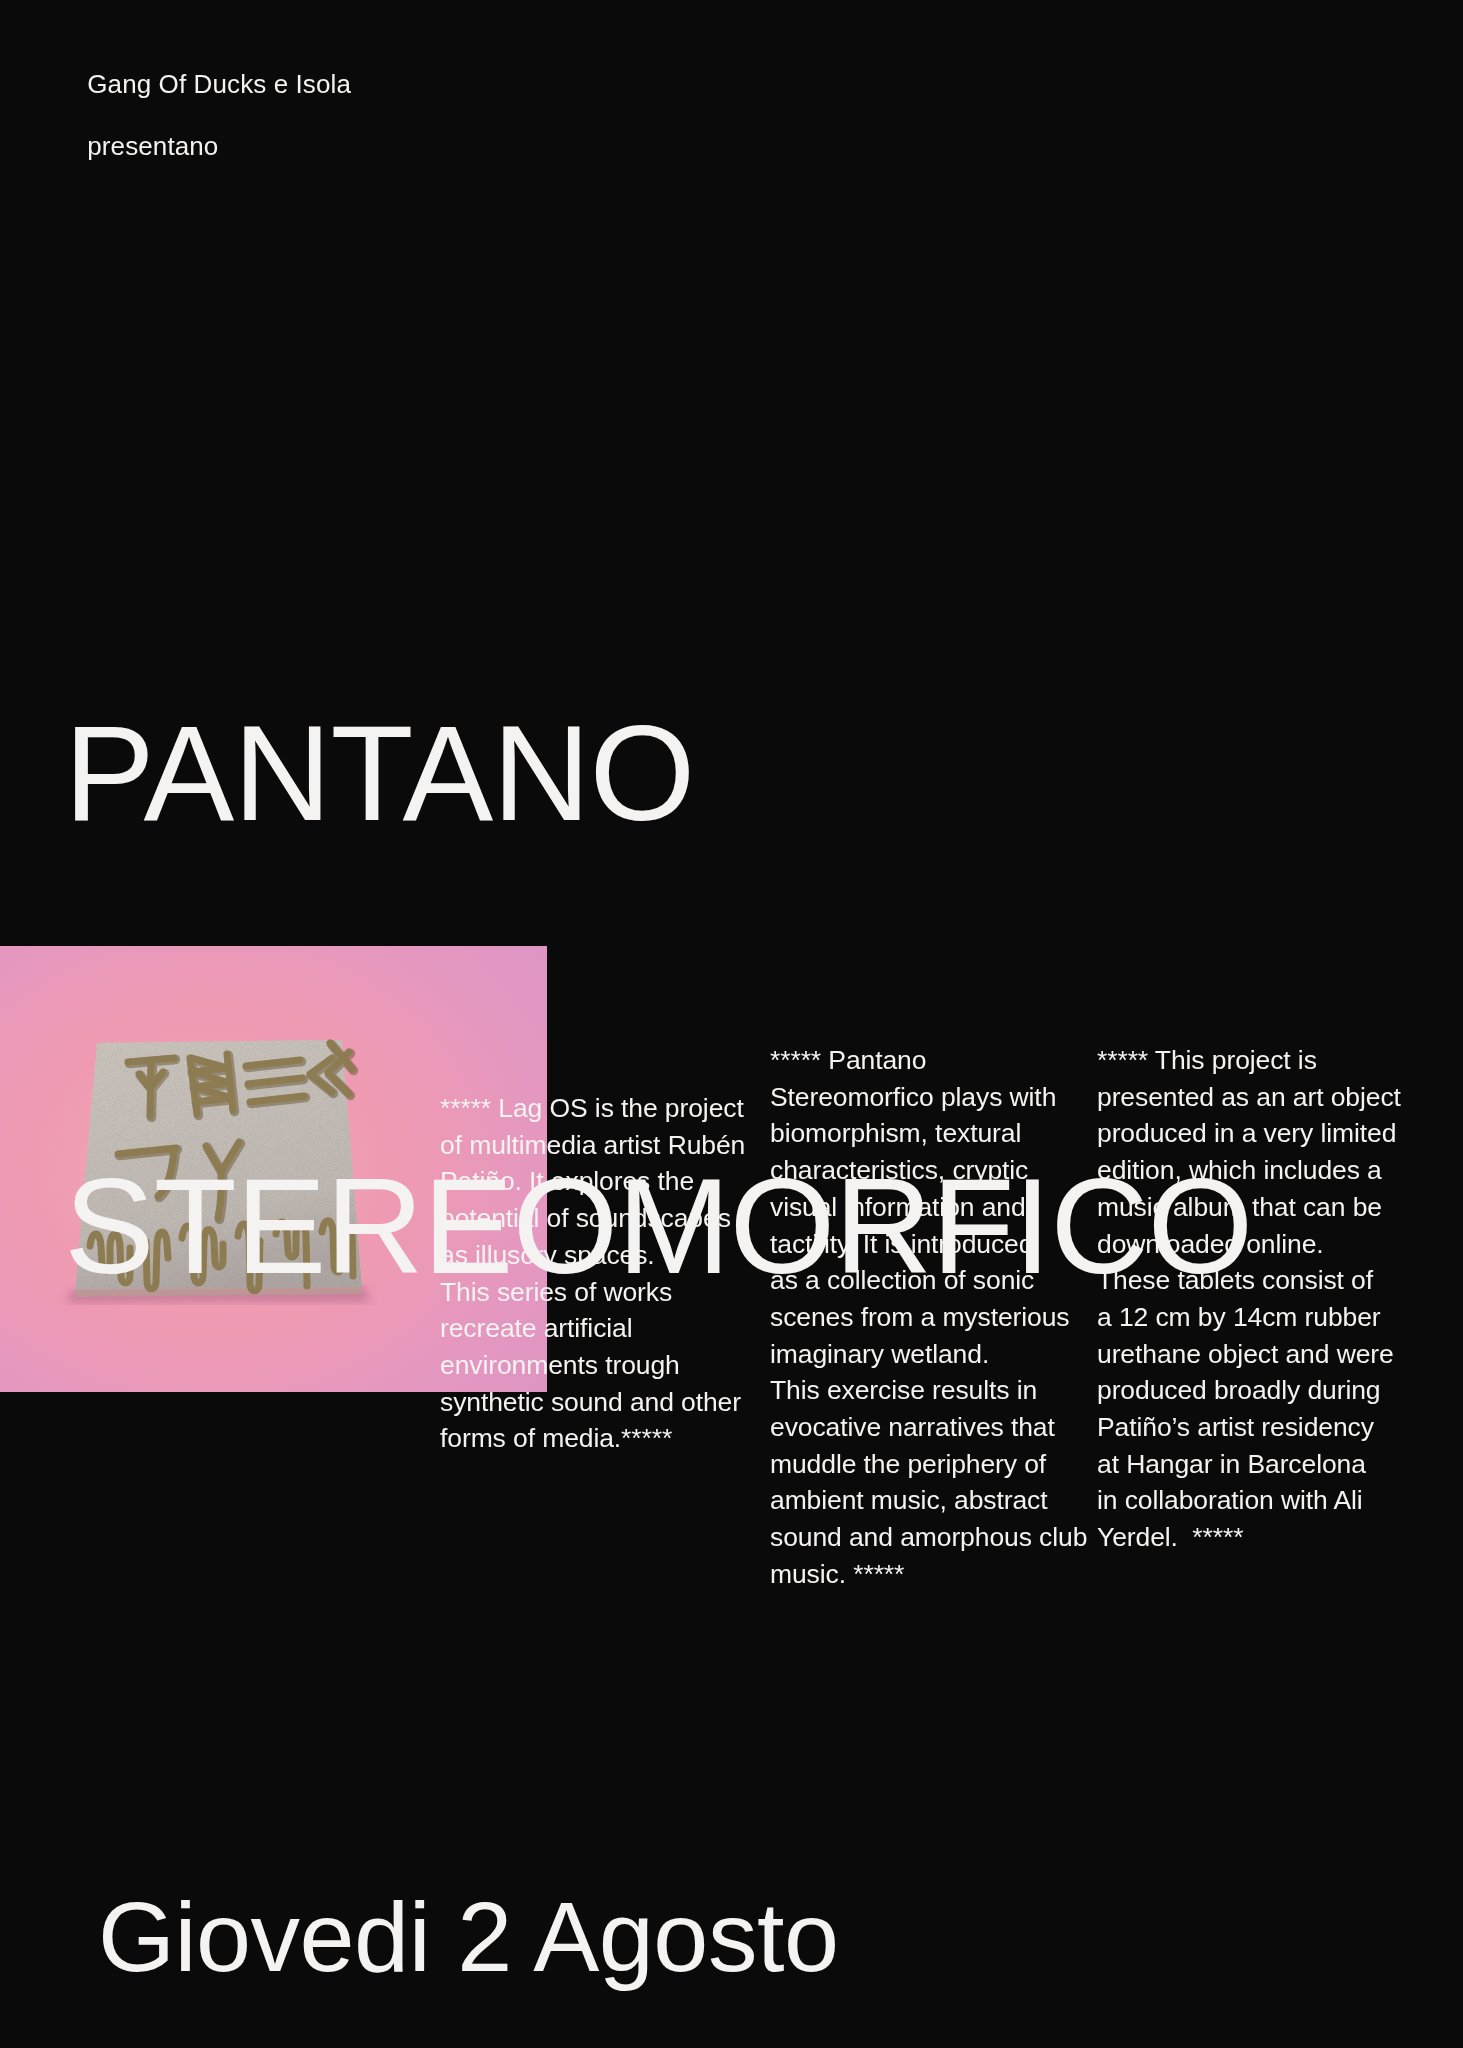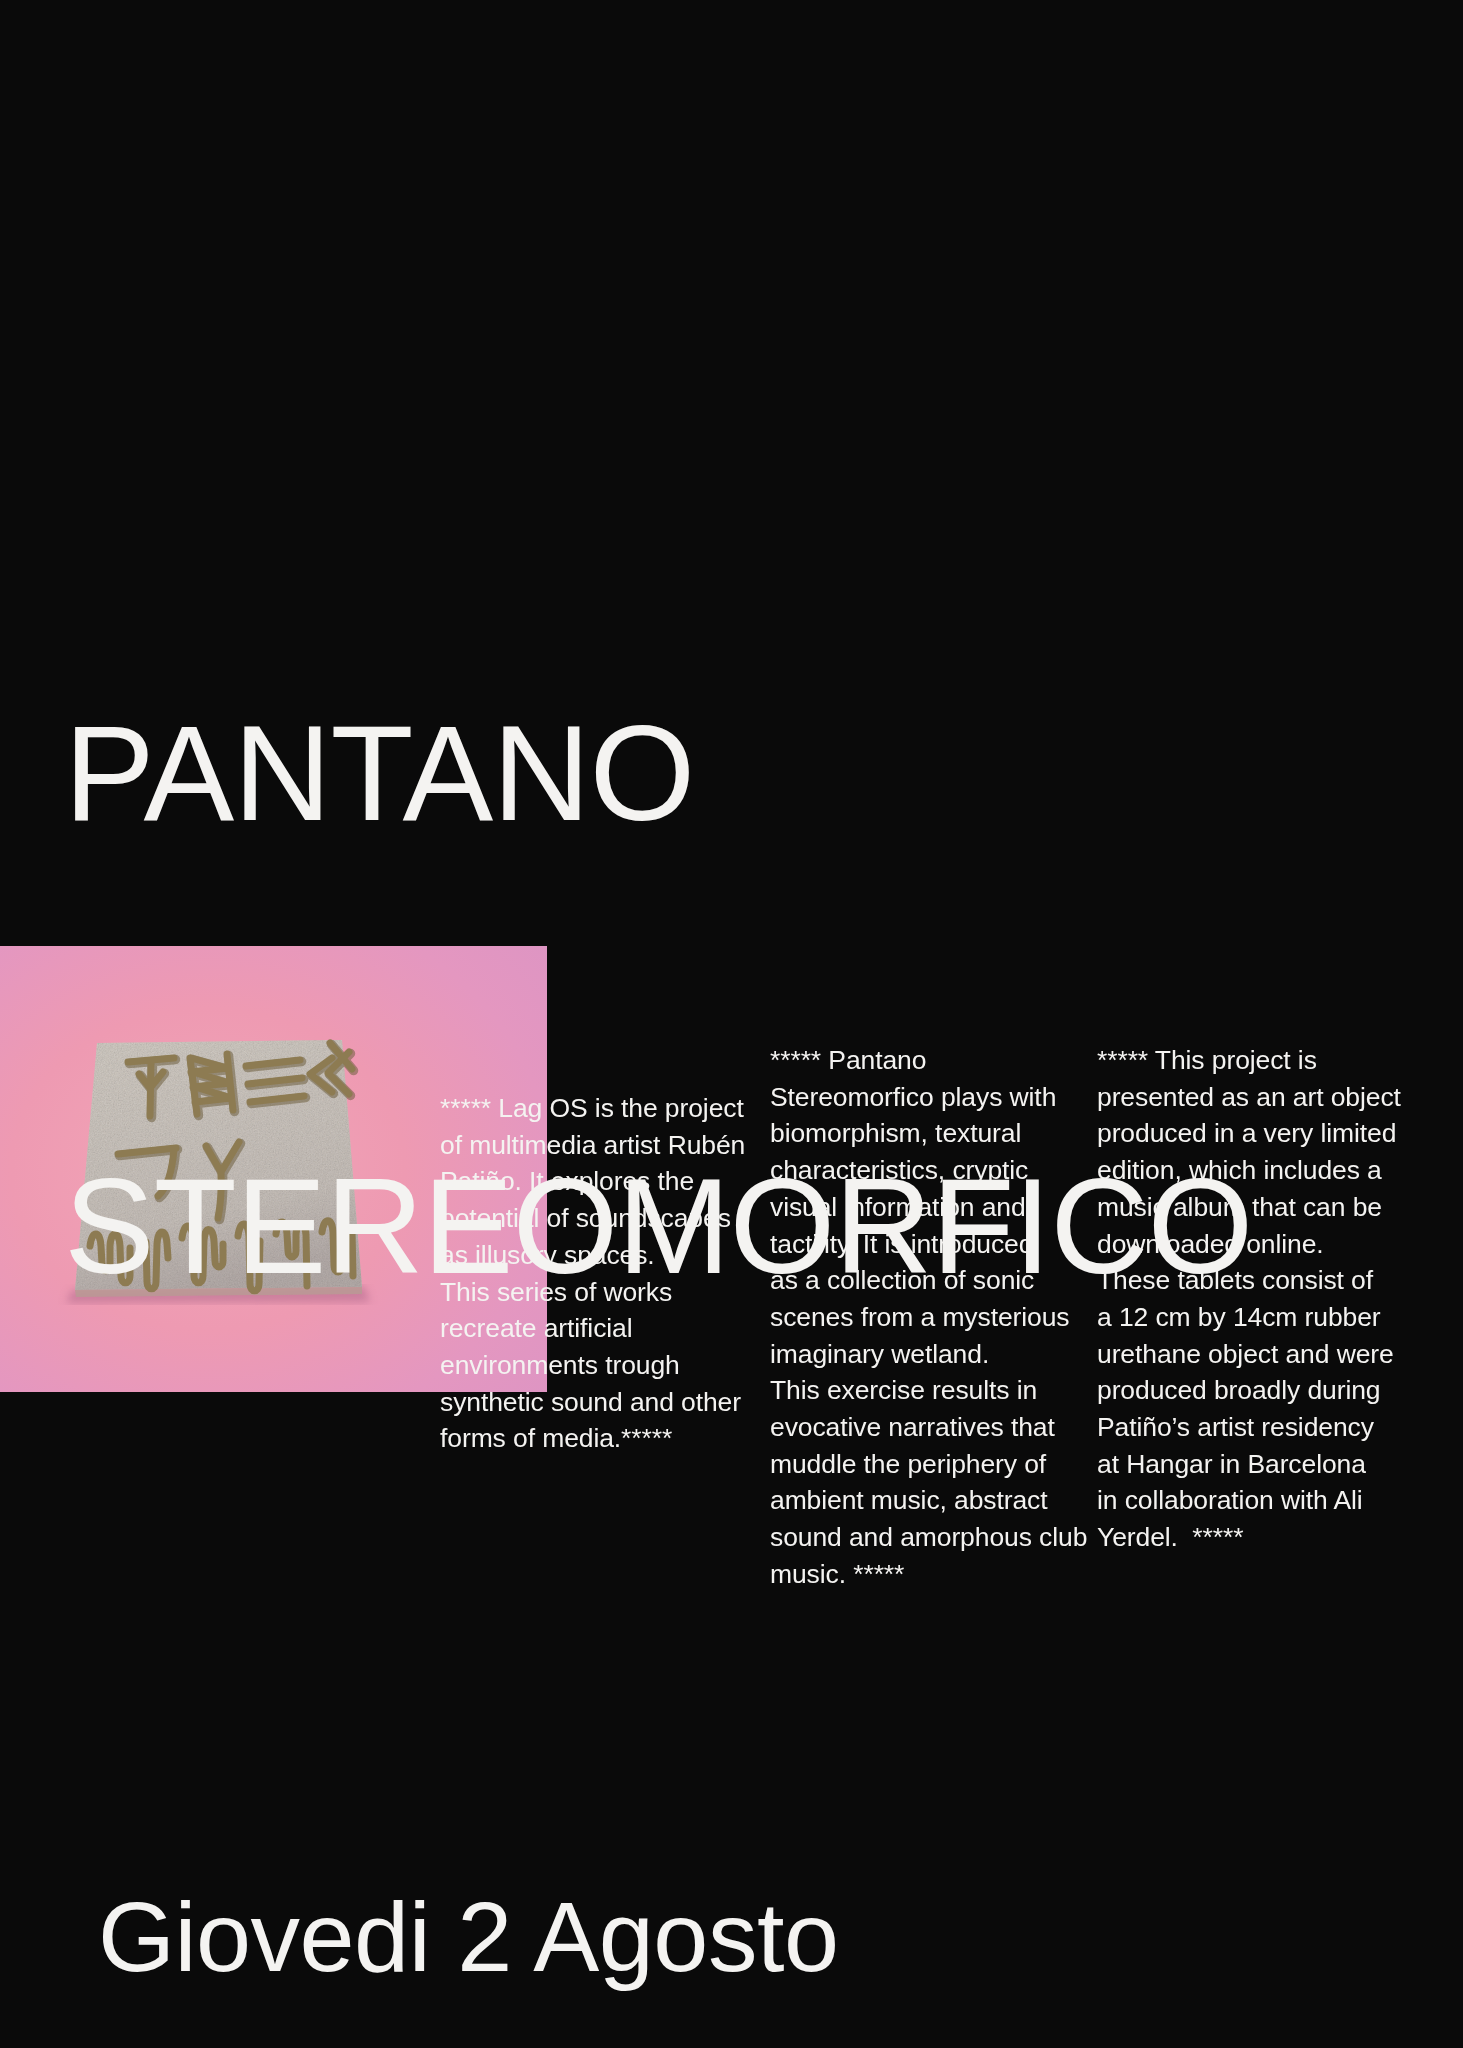--- a/index.html
+++ b/index.html
@@ -42,20 +42,24 @@
     font-size:99px;line-height:97px;letter-spacing:-0.5px;
     white-space:pre;z-index:3;
   }
   .event span{display:block;margin-left:32px;}
 </style>
 </head>
 <body>
 
 <div class="poster">
 
+  <div class="presenter">
+    <span>Gang Of Ducks e Isola</span><br>
+    <span>presentano</span>
+  </div>
 
   <h1 class="title">
     <span>PANTANO</span>
     <span>STEREOMORFICO</span>
     
   </h1>
 
   <div class="pink-box">
     <svg viewBox="0 0 547 446" xmlns="http://www.w3.org/2000/svg">
       <defs>

